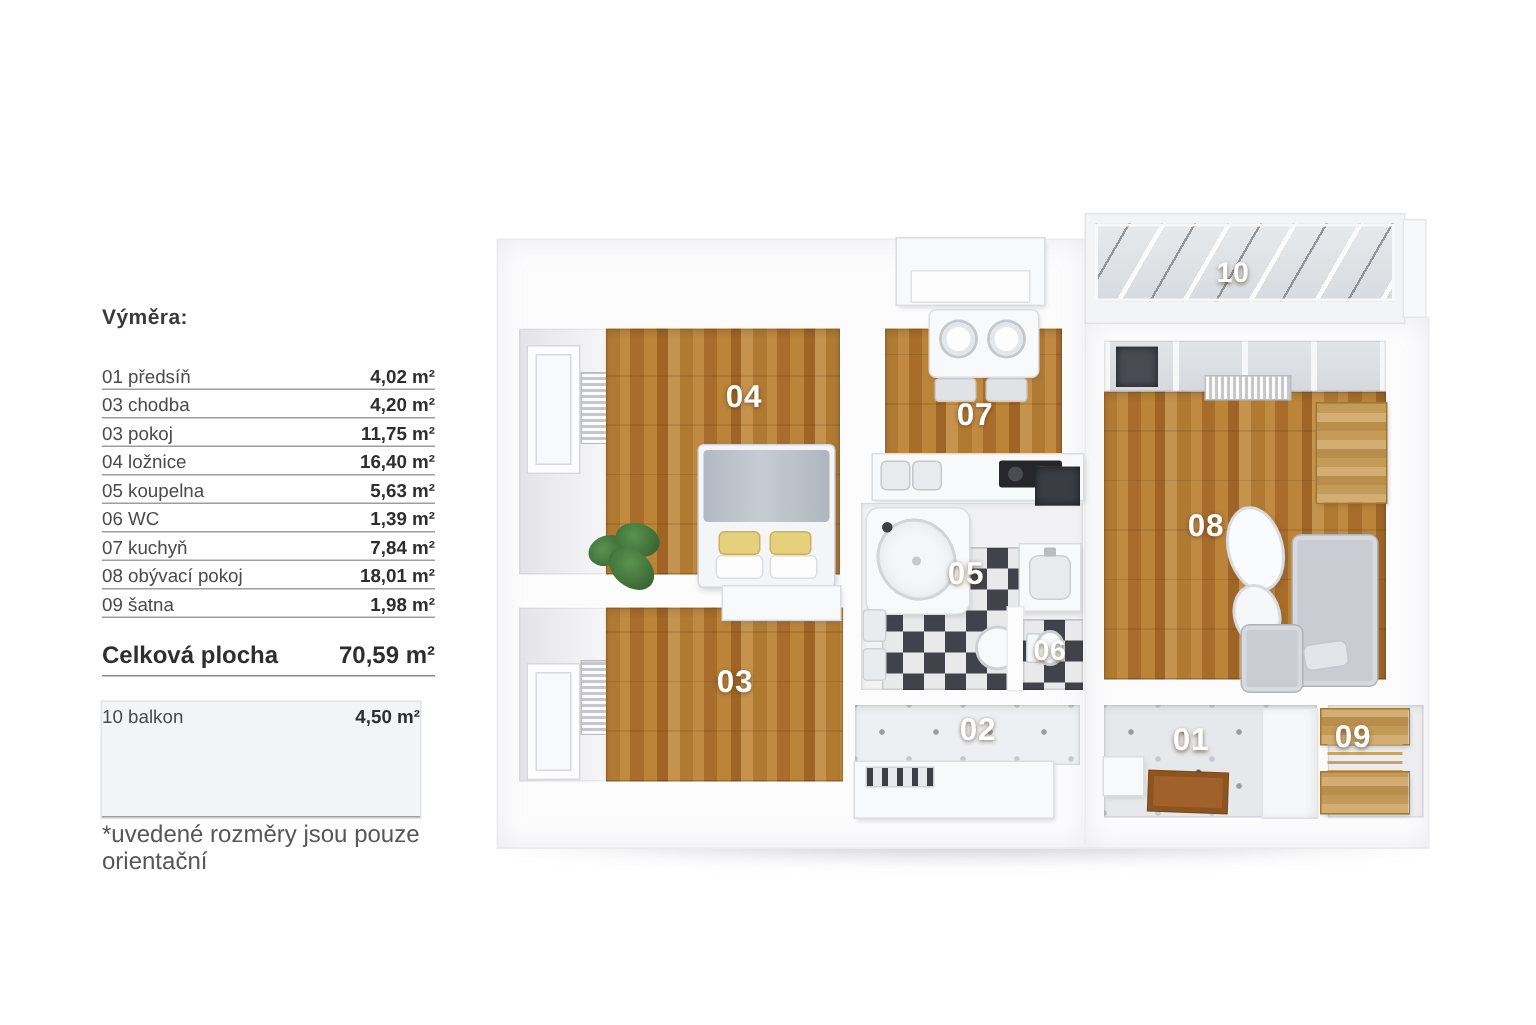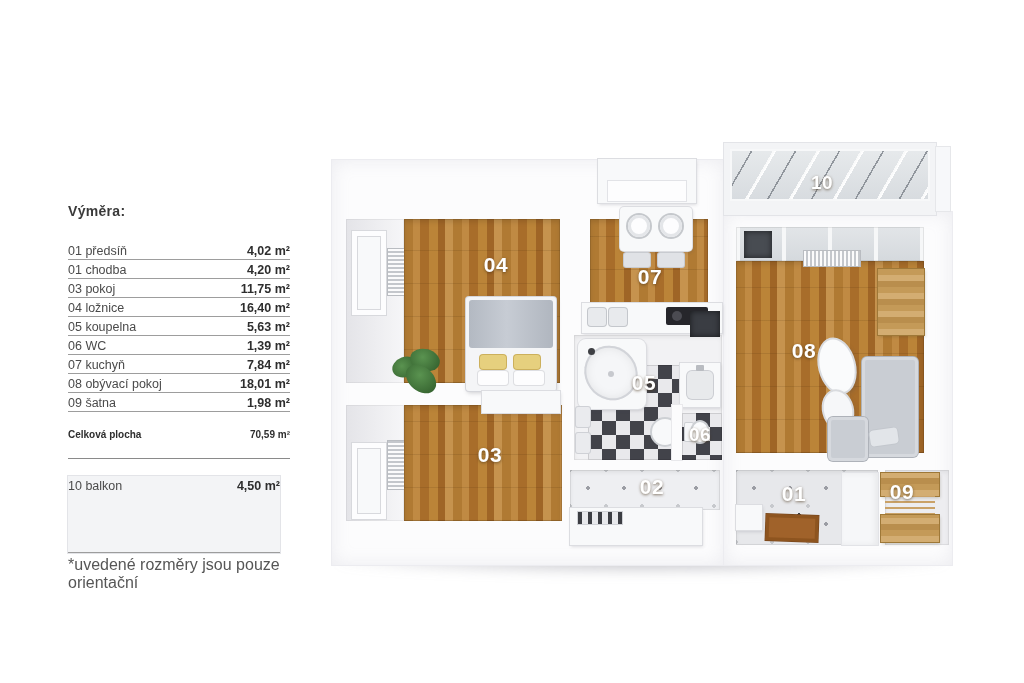--- a/index.html
+++ b/index.html
@@ -6,21 +6,21 @@
   body{width:1024px;height:683px;position:relative;overflow:hidden;
        font-family:"Liberation Sans", sans-serif;color:#3c3c3c;}
 
   
   .legend{position:absolute;left:68px;top:203px;width:222px;}
   .legend-title{font-weight:bold;font-size:14px;color:#3a3a3a;margin-bottom:22px;letter-spacing:.3px;}
   .lrow{display:flex;justify-content:space-between;align-items:baseline;
         border-bottom:1px solid #9d9d9d;padding:3px 0 1px;font-size:12.5px;}
   .lrow .nm{color:#4a4a4a;}
   .lrow .ar{font-weight:bold;color:#2e2e2e;}
-  .lrow.total{margin-top:15px;border-bottom:1px solid #8a8a8a;font-size:10px;padding:2px 0 18px;}
+  .lrow.total{margin-top:15px;border-bottom:1px solid #8a8a8a;font-size:16px;padding:2px 0 3px;}
   .lrow.total .nm{font-weight:bold;color:#2e2e2e;}
   .lrow.balcony{margin-top:17px;}
   .footnote{font-size:16px;color:#565656;margin-top:3px;}
 
   
   .plan{position:absolute;left:332px;top:143px;width:630px;height:427px;}
   .abs{position:absolute;}
   .plan-shadow{left:6px;top:404px;width:608px;height:26px;
       background:radial-gradient(ellipse at center,rgba(95,95,110,.40),rgba(120,120,135,.18) 55%,transparent 75%);
       filter:blur(6px);}
@@ -80,21 +80,21 @@
 <body>
 
 <div class="legend">
   <div class="legend-title">Výměra:</div>
 
   <div class="lrow">
     <span class="nm">01 předsíň</span>
     <span class="ar">4,02 m²</span>
   </div>
   <div class="lrow">
-    <span class="nm">01 chodba</span>
+    <span class="nm">03 chodba</span>
     <span class="ar">4,20 m²</span>
   </div>
   <div class="lrow">
     <span class="nm">03 pokoj</span>
     <span class="ar">11,75 m²</span>
   </div>
   <div class="lrow">
     <span class="nm">04 ložnice</span>
     <span class="ar">16,40 m²</span>
   </div>

